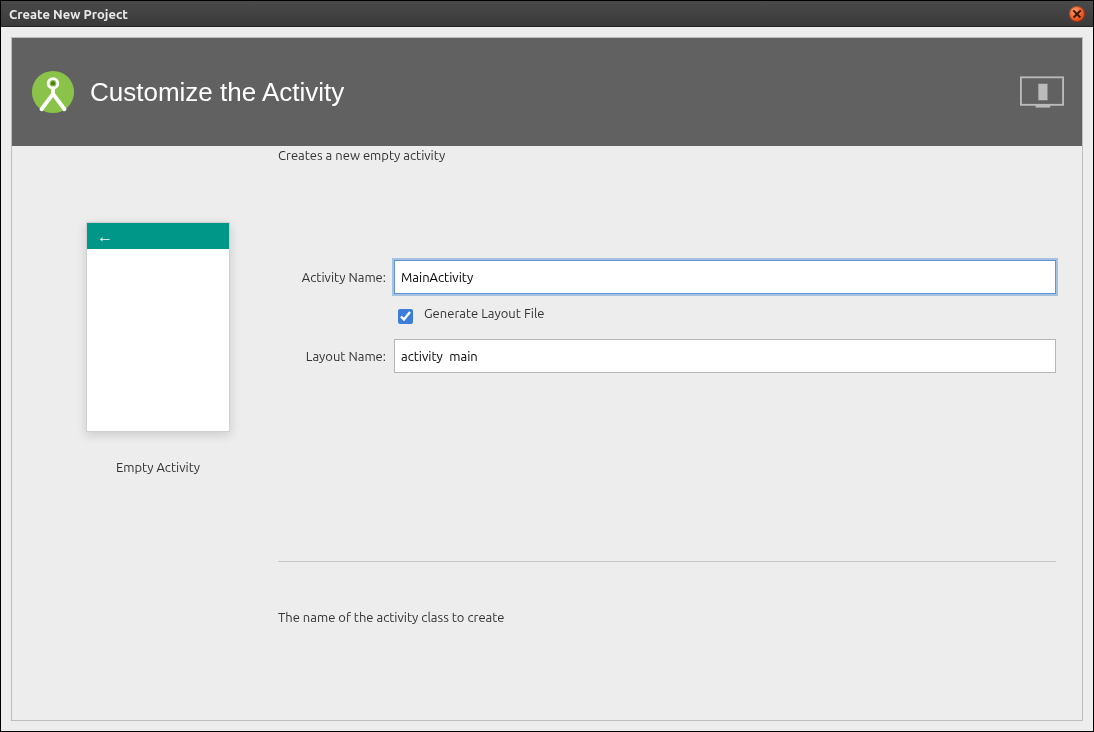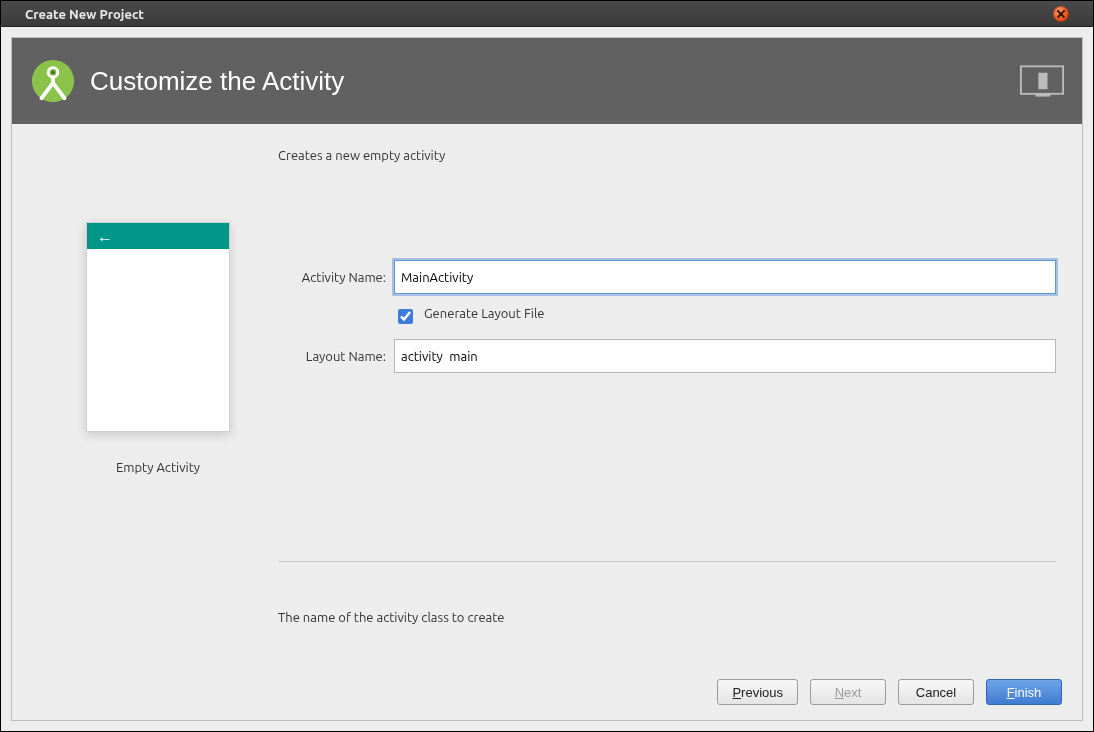--- a/index.html
+++ b/index.html
@@ -1,32 +1,32 @@
 <!DOCTYPE html>
 <html><head>
 <meta charset="utf-8">
 <style>
   * { box-sizing: border-box; }
   html, body { margin:0; padding:0; width:1094px; height:732px; font-family:"Ubuntu","Segoe UI",Arial,sans-serif; font-size:13px; color:#333; }
   body { background:#000; }
 
   
   .window { position:relative; width:1094px; height:732px; background:#ededed; border:1px solid #000; }
-  .titlebar { height:26px; background:linear-gradient(#4a4a4a,#3a3a3a); display:flex; align-items:center; padding:0 24px; color:#eaeaea; font-weight:600; font-size:13px; border-bottom:1px solid #222; }
+  .titlebar { height:26px; background:linear-gradient(#4a4a4a,#3a3a3a); display:flex; align-items:center; padding:0 8px; color:#eaeaea; font-weight:600; font-size:13px; border-bottom:1px solid #222; }
   .titlebar .spacer { flex:1; }
   .close-btn { width:16px; height:16px; border-radius:50%; background:radial-gradient(circle at 35% 30%, #ff9966, #e95420 60%, #b23100); box-shadow: inset 0 0 0 1px rgba(0,0,0,0.3); position:relative; cursor:pointer; }
   .close-btn::before, .close-btn::after { content:""; position:absolute; left:3px; top:7px; width:10px; height:1.5px; background:#3a1500; }
   .close-btn::before { transform:rotate(45deg); }
   .close-btn::after  { transform:rotate(-45deg); }
 
   
   .dialog { position:absolute; left:10px; right:10px; top:36px; bottom:10px; background:#ededed; border:1px solid #bdbdbd; }
 
   
-  .header { height:86px; background:#616161; display:flex; align-items:center; padding:8px 18px; color:#fff; }
+  .header { height:108px; background:#616161; display:flex; align-items:center; padding:8px 18px; color:#fff; }
   .header h1 { font-weight:300; font-size:26px; margin:0 0 0 14px; flex:1; font-family:"Segoe UI Light","Ubuntu Light",Arial,sans-serif; }
 
   .as-logo { width:46px; height:46px; }
 
   .phone-right { width:44px; height:32px; }
 
   
   .body { position:absolute; top:86px; left:0; right:0; bottom:56px; padding:24px 26px 0 26px; display:flex; }
   .left-col { width:240px; display:flex; flex-direction:column; align-items:center; padding-top:74px; }
   .right-col { flex:1; display:flex; flex-direction:column;gap:28px; }
@@ -109,21 +109,15 @@
 
           <label>Layout Name:</label>
           <input class="txt" type="text" value="activity_main" style="">
         </div>
 
         <div class="hr"></div>
         <div class="help">The name of the activity class to create</div>
       </div>
     </div>
 
-    <div class="footer">
-      <button class="btn"><span class="u">P</span><span>revious</span></button>
-      <button class="btn" disabled=""><span class="u">N</span><span>ext</span></button>
-      <button class="btn"><span>Cancel</span></button>
-      <button class="btn primary"><span class="u">F</span><span>inish</span></button>
-    </div>
 
   </div>
 </div>
 
 </body></html>

